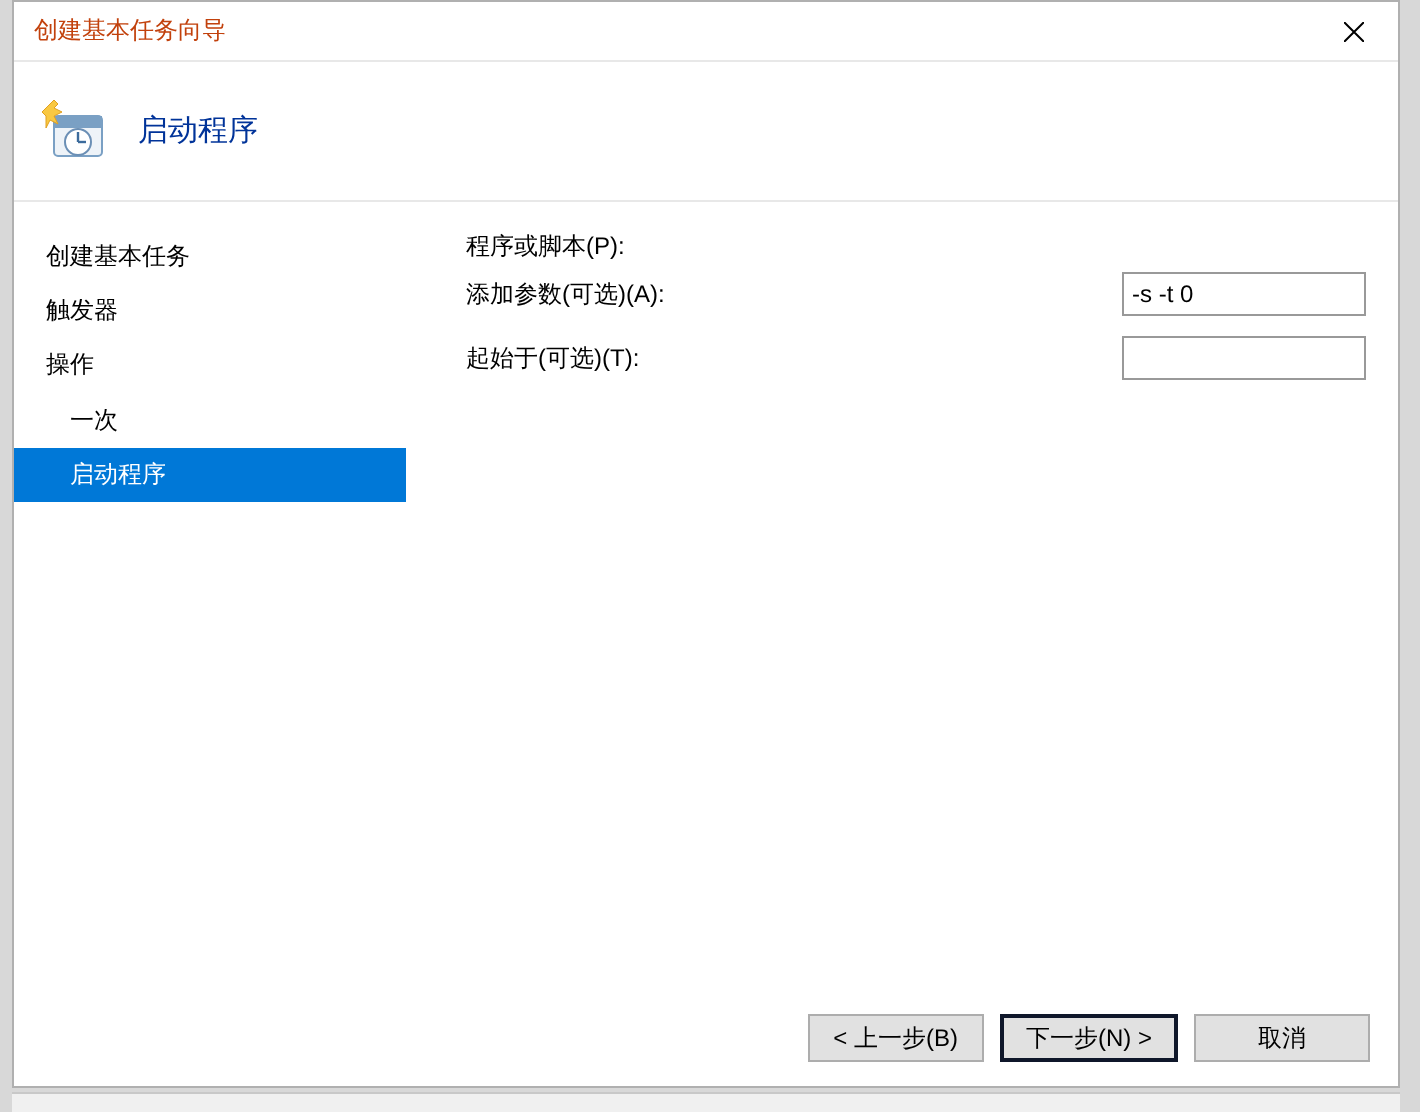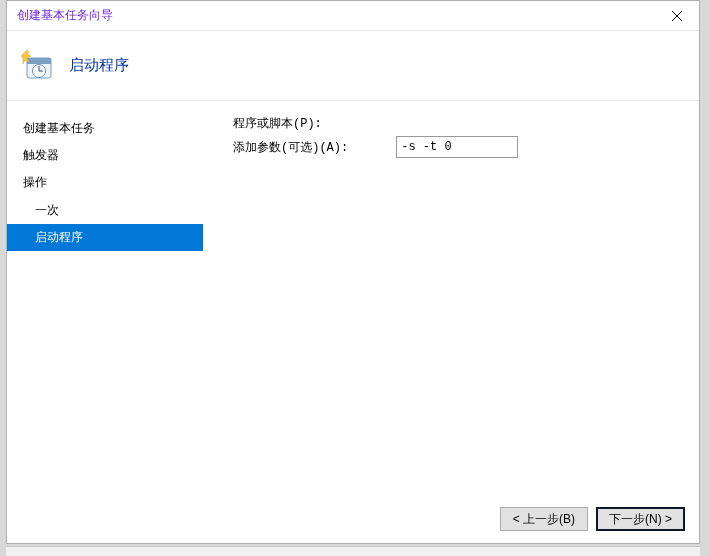--- a/index.html
+++ b/index.html
@@ -21,21 +21,21 @@
     background: #fff;
     border: 1px solid #b0b0b0;
     display: flex;
     flex-direction: column;
   }
   .titlebar {
     height: 30px;
     display: flex;
     align-items: center;
     padding: 0 0 0 10px;
-    color: #6d28d9;
+    color: #c2410c;
     border-bottom: 1px solid #e8e8e8;
   }
   .titlebar .title-text { flex: 1; font-size: 12px; }
   .close-btn {
     width: 45px;
     height: 29px;
     display: flex;
     align-items: center;
     justify-content: center;
     font-family: Arial, sans-serif;
@@ -74,21 +74,20 @@
     line-height: 1.6;
   }
   .sidebar .sub { padding-left: 28px; }
   .sidebar .selected { background: #0078d7; color: #fff; }
   .sidebar .link { color: #000; }
 
   .main {
     flex: 1;
     padding: 14px 16px 0 30px;
     position: relative;
-    font-family: Liberation Mono, monospace;
   }
   .form-row {
     display: flex;
     align-items: center;
     margin-bottom: 8px;
   }
   .form-row.label-row { margin-bottom: 4px; margin-top: 0; }
   .form-row .label {
     width: 120px;
     flex-shrink: 0;
@@ -116,20 +115,21 @@
     background: #e1e1e1;
     font-family: inherit;
     font-size: 12px;
     padding: 0 8px;
     cursor: default;
   }
 
   .right-align-row {
     display: flex;
     align-items: center;
+    justify-content: space-between;
     margin-bottom: 10px;
   }
   .right-align-row .lbl { }
   .right-align-row .inp { }
 
   .footer {
     height: 48px;
     display: flex;
     align-items: center;
     justify-content: flex-end;
@@ -221,22 +221,27 @@
     <div class="main">
       <div class="form-row label-row">
         <span class="label">程序或脚本(P):</span>
       </div>
 
       <div class="right-align-row">
         <span class="lbl">添加参数(可选)(A):</span>
         <input type="text" class="small-input inp" value="-s -t 0" style="">
       </div>
 
+      <div class="right-align-row">
+        <span class="lbl">起始于(可选)(T):</span>
+        <input type="text" class="small-input inp" value="" style="">
+      </div>
     </div>
 
   </div>
 
   <div class="footer">
     <button>&lt; 上一步(B)</button>
     <button class="default">下一步(N) &gt;</button>
+    <button>取消</button>
   </div>
 
 </div>
 
 </body></html>

